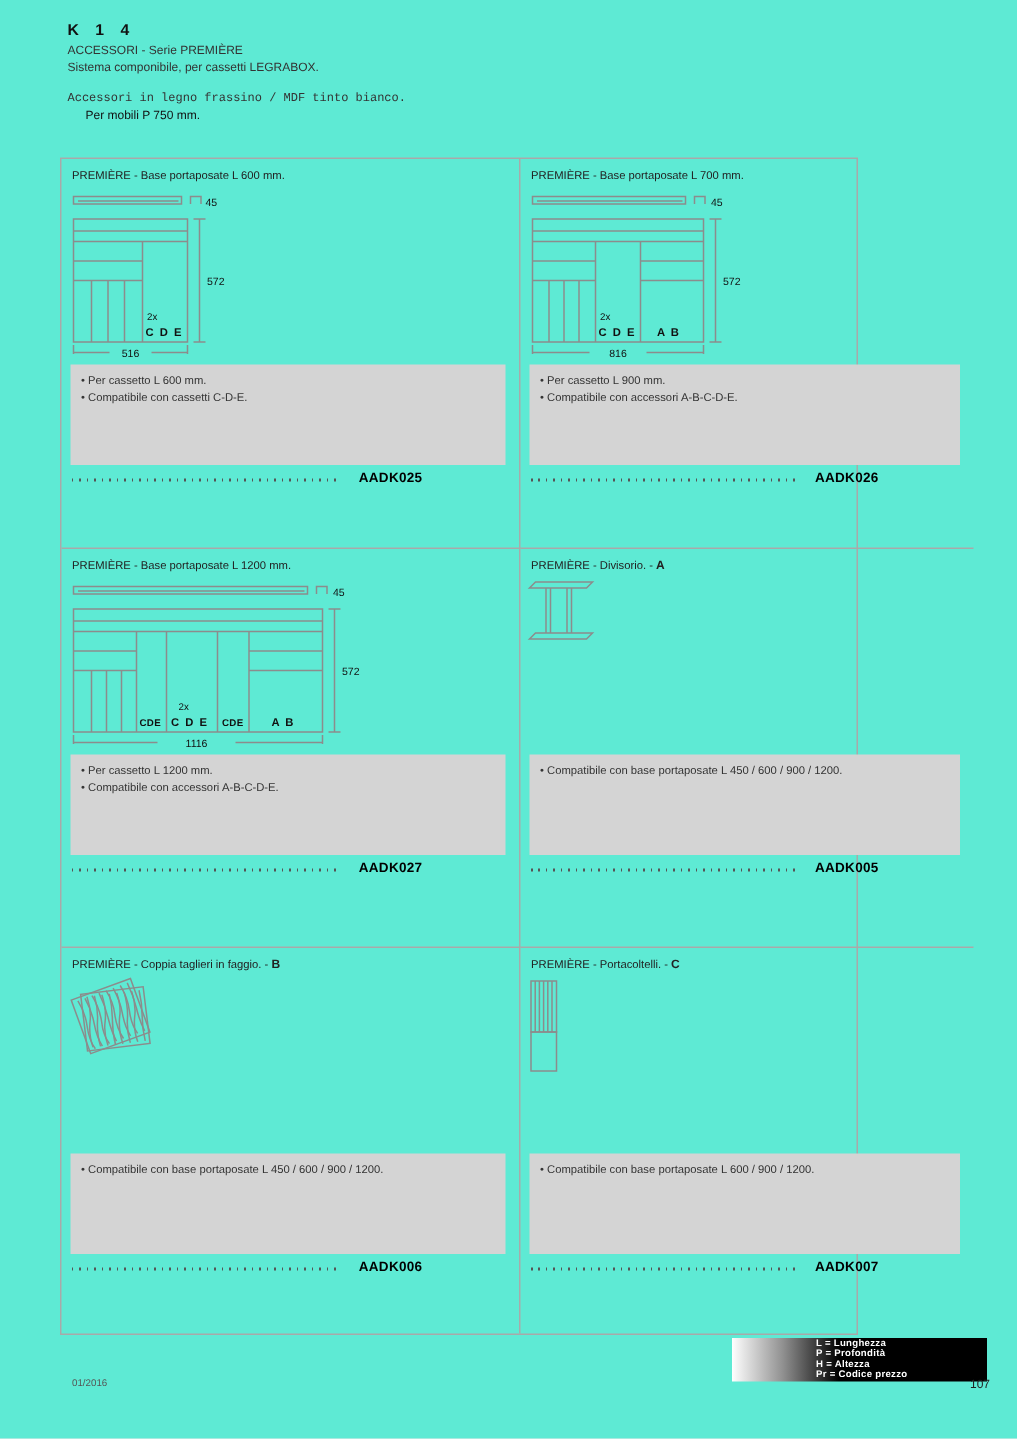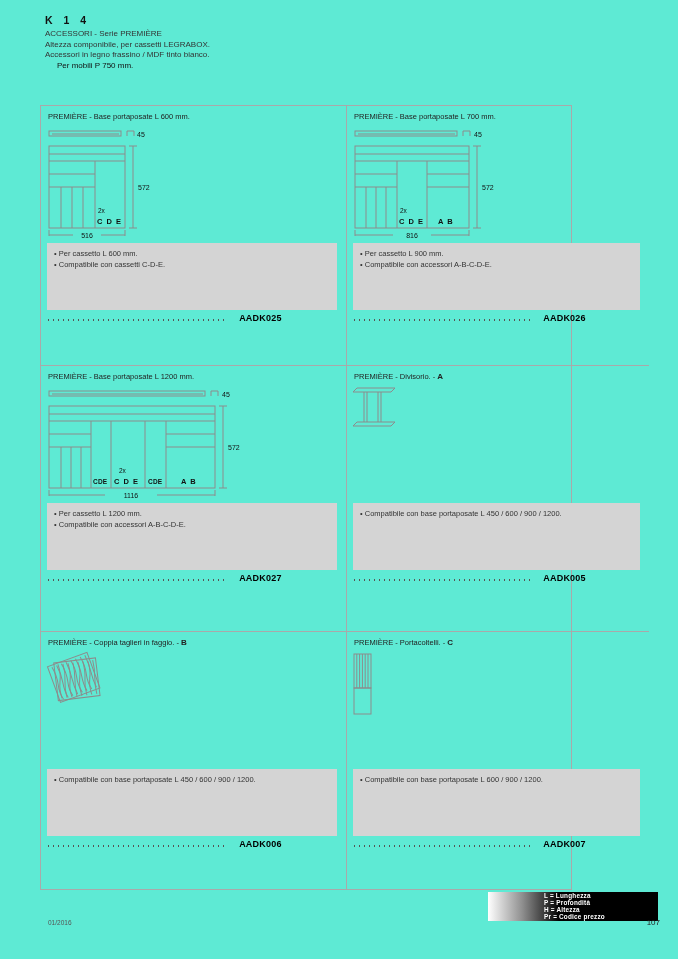--- a/index.html
+++ b/index.html
@@ -4,21 +4,21 @@
 <style>
   html,body{margin:0;padding:0;background:#e8e8e8;}
   #page{position:relative;width:678px;height:959px;background:#5eead4;
         font-family:"Liberation Sans",sans-serif;color:#222;overflow:hidden;}
 
   
   #hdr{position:absolute;left:45px;top:14px;}
   .h-kicker{font-size:10.5px;font-weight:bold;letter-spacing:1px;word-spacing:6px;color:#111;}
   .h-line{font-size:8px;line-height:10.5px;color:#333;}
   .h-line.first{margin-top:3px;}
-  .h-line.gap{}
+  .h-line.gap{margin-top:11px;font-family:Liberation Mono, monospace;}
   .h-line.bold{font-weight:normal;color:#111;padding-left:12px;}
 
   
   #grid{position:absolute;left:40px;top:105px;width:532px;height:785px;
         box-sizing:border-box;border:1px solid #a9a9a9;
         display:grid;grid-template-columns:306px 302px;grid-template-rows:260px 266px 257px;}
   .cell{position:relative;box-sizing:border-box;}
   .b-r{border-right:1px solid #a9a9a9;}
   .b-b{border-bottom:1px solid #a9a9a9;}
 
@@ -52,21 +52,21 @@
   #f-page{position:absolute;right:18px;top:918px;font-size:8px;color:#222;}
 </style>
 </head>
 <body>
 
 <div id="page">
 
   <div id="hdr">
     <div class="h-kicker">K 1 4</div>
     <div class="h-line first">ACCESSORI - Serie PREMIÈRE</div>
-    <div class="h-line">Altezza componibile, per cassetti LEGRABOX.</div>
+    <div class="h-line">Sistema componibile, per cassetti LEGRABOX.</div>
     <div class="h-line gap">Accessori in legno frassino / MDF tinto bianco.</div>
     <div class="h-line bold">Per mobili P 750 mm.</div>
   </div>
 
   <div id="grid">
 
     <div class="cell b-r b-b">
       <div class="cell-title"><span>PREMIÈRE - Base portaposate L 600 mm.</span><b></b></div>
       <svg class="drw crisp" style="left:4px;top:20px" width="165" height="118" viewBox="0 0 165 118">
         <rect x="4" y="5" width="72" height="5"></rect>

